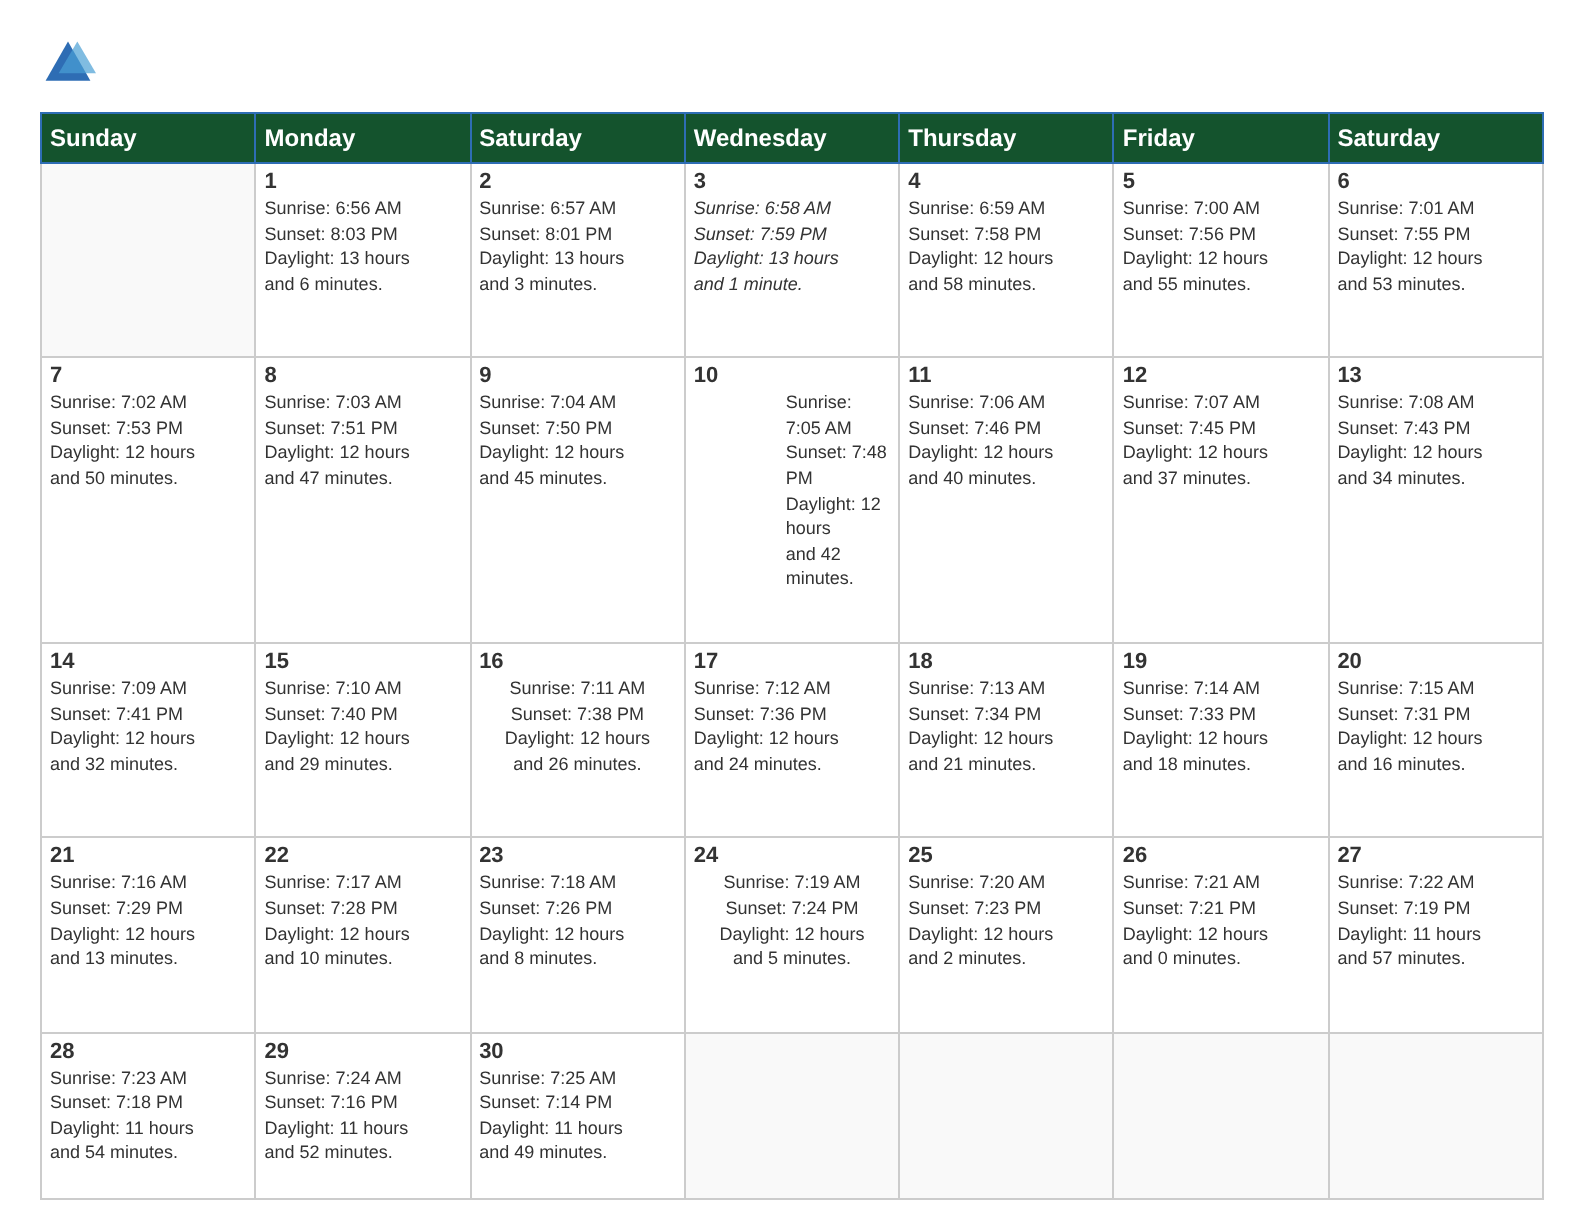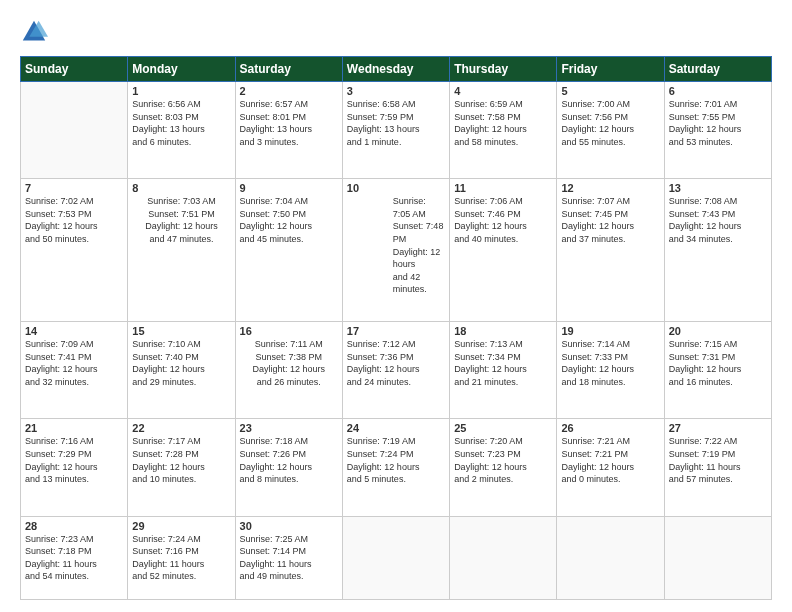--- a/index.html
+++ b/index.html
@@ -148,21 +148,21 @@
           </td>
           <td>
             <span class="day-num">2</span>
             <div class="day-info" style="white-space: pre-line;">Sunrise: 6:57 AM
 Sunset: 8:01 PM
 Daylight: 13 hours
 and 3 minutes.</div>
           </td>
           <td>
             <span class="day-num">3</span>
-            <div class="day-info" style="white-space: pre-line;">Sunrise: 6:58 AM
+            <div class="day-info" style="white-space: pre-line; font-style: italic;">Sunrise: 6:58 AM
 Sunset: 7:59 PM
 Daylight: 13 hours
 and 1 minute.</div>
           </td>
           <td>
             <span class="day-num">4</span>
             <div class="day-info" style="white-space: pre-line;">Sunrise: 6:59 AM
 Sunset: 7:58 PM
 Daylight: 12 hours
 and 58 minutes.</div>
@@ -185,21 +185,21 @@
         <tr>
           <td>
             <span class="day-num">7</span>
             <div class="day-info" style="white-space: pre-line;">Sunrise: 7:02 AM
 Sunset: 7:53 PM
 Daylight: 12 hours
 and 50 minutes.</div>
           </td>
           <td>
             <span class="day-num">8</span>
-            <div class="day-info" style="white-space: pre-line; text-align: center;">Sunrise: 7:03 AM
+            <div class="day-info" style="white-space: pre-line;">Sunrise: 7:03 AM
 Sunset: 7:51 PM
 Daylight: 12 hours
 and 47 minutes.</div>
           </td>
           <td>
             <span class="day-num">9</span>
             <div class="day-info" style="white-space: pre-line;">Sunrise: 7:04 AM
 Sunset: 7:50 PM
 Daylight: 12 hours
 and 45 minutes.</div>
@@ -301,21 +301,21 @@
           </td>
           <td>
             <span class="day-num">23</span>
             <div class="day-info" style="white-space: pre-line;">Sunrise: 7:18 AM
 Sunset: 7:26 PM
 Daylight: 12 hours
 and 8 minutes.</div>
           </td>
           <td>
             <span class="day-num">24</span>
-            <div class="day-info" style="white-space: pre-line;">Sunrise: 7:19 AM
+            <div class="day-info" style="white-space: pre-line; text-align: center;">Sunrise: 7:19 AM
 Sunset: 7:24 PM
 Daylight: 12 hours
 and 5 minutes.</div>
           </td>
           <td>
             <span class="day-num">25</span>
             <div class="day-info" style="white-space: pre-line;">Sunrise: 7:20 AM
 Sunset: 7:23 PM
 Daylight: 12 hours
 and 2 minutes.</div>

